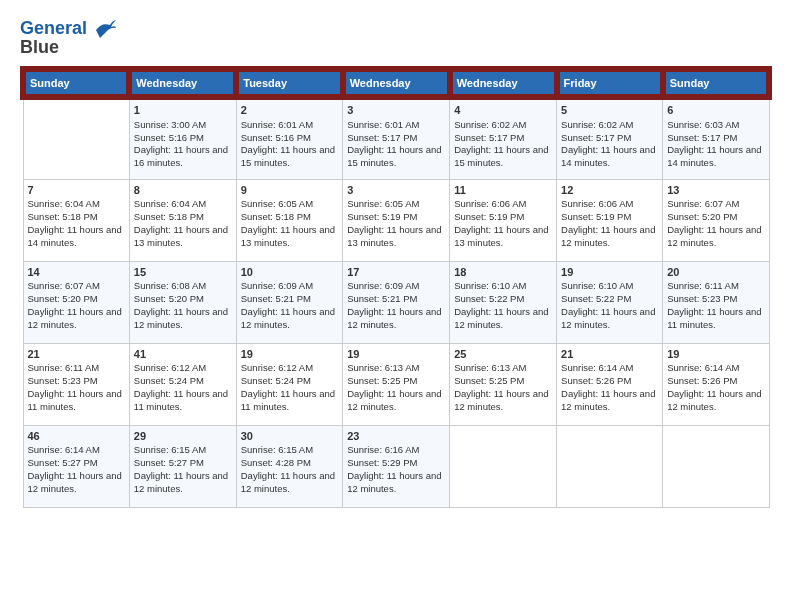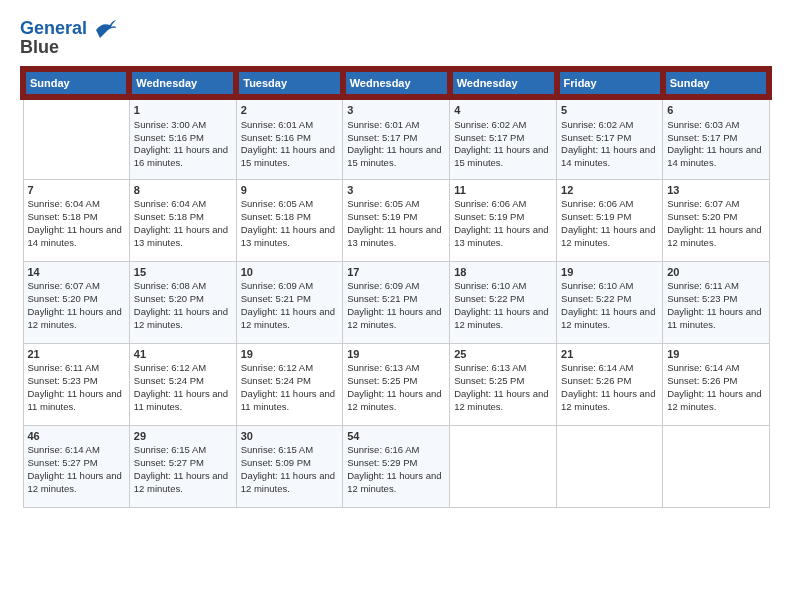--- a/index.html
+++ b/index.html
@@ -153,21 +153,21 @@
           <td><span class="day-num">41</span><span>Sunrise: 6:12 AM</span><br><span>Sunset: 5:24 PM</span><br><span>Daylight: 11 hours and 11 minutes.</span></td>
           <td><span class="day-num">19</span><span>Sunrise: 6:12 AM</span><br><span>Sunset: 5:24 PM</span><br><span>Daylight: 11 hours and 11 minutes.</span></td>
           <td><span class="day-num">19</span><span>Sunrise: 6:13 AM</span><br><span>Sunset: 5:25 PM</span><br><span>Daylight: 11 hours and 12 minutes.</span></td>
           <td><span class="day-num">25</span><span>Sunrise: 6:13 AM</span><br><span>Sunset: 5:25 PM</span><br><span>Daylight: 11 hours and 12 minutes.</span></td>
           <td><span class="day-num">21</span><span>Sunrise: 6:14 AM</span><br><span>Sunset: 5:26 PM</span><br><span>Daylight: 11 hours and 12 minutes.</span></td>
           <td><span class="day-num">19</span><span>Sunrise: 6:14 AM</span><br><span>Sunset: 5:26 PM</span><br><span>Daylight: 11 hours and 12 minutes.</span></td>
         </tr>
         <tr>
           <td><span class="day-num">46</span><span>Sunrise: 6:14 AM</span><br><span>Sunset: 5:27 PM</span><br><span>Daylight: 11 hours and 12 minutes.</span></td>
           <td><span class="day-num">29</span><span>Sunrise: 6:15 AM</span><br><span>Sunset: 5:27 PM</span><br><span>Daylight: 11 hours and 12 minutes.</span></td>
-          <td><span class="day-num">30</span><span>Sunrise: 6:15 AM</span><br><span>Sunset: 5:09 PM</span><br><span>Daylight: 11 hours and 12 minutes.</span></td>
-          <td><span class="day-num">54</span><span>Sunrise: 6:16 AM</span><br><span>Sunset: 5:29 PM</span><br><span>Daylight: 11 hours and 12 minutes.</span></td>
+          <td><span class="day-num">30</span><span>Sunrise: 6:15 AM</span><br><span>Sunset: 4:28 PM</span><br><span>Daylight: 11 hours and 12 minutes.</span></td>
+          <td><span class="day-num">23</span><span>Sunrise: 6:16 AM</span><br><span>Sunset: 5:29 PM</span><br><span>Daylight: 11 hours and 12 minutes.</span></td>
           <td class="empty"></td>
           <td class="empty"></td>
           <td class="empty"></td>
         </tr>
       </tbody>
   </table>
 </div>
 
 </body></html>

